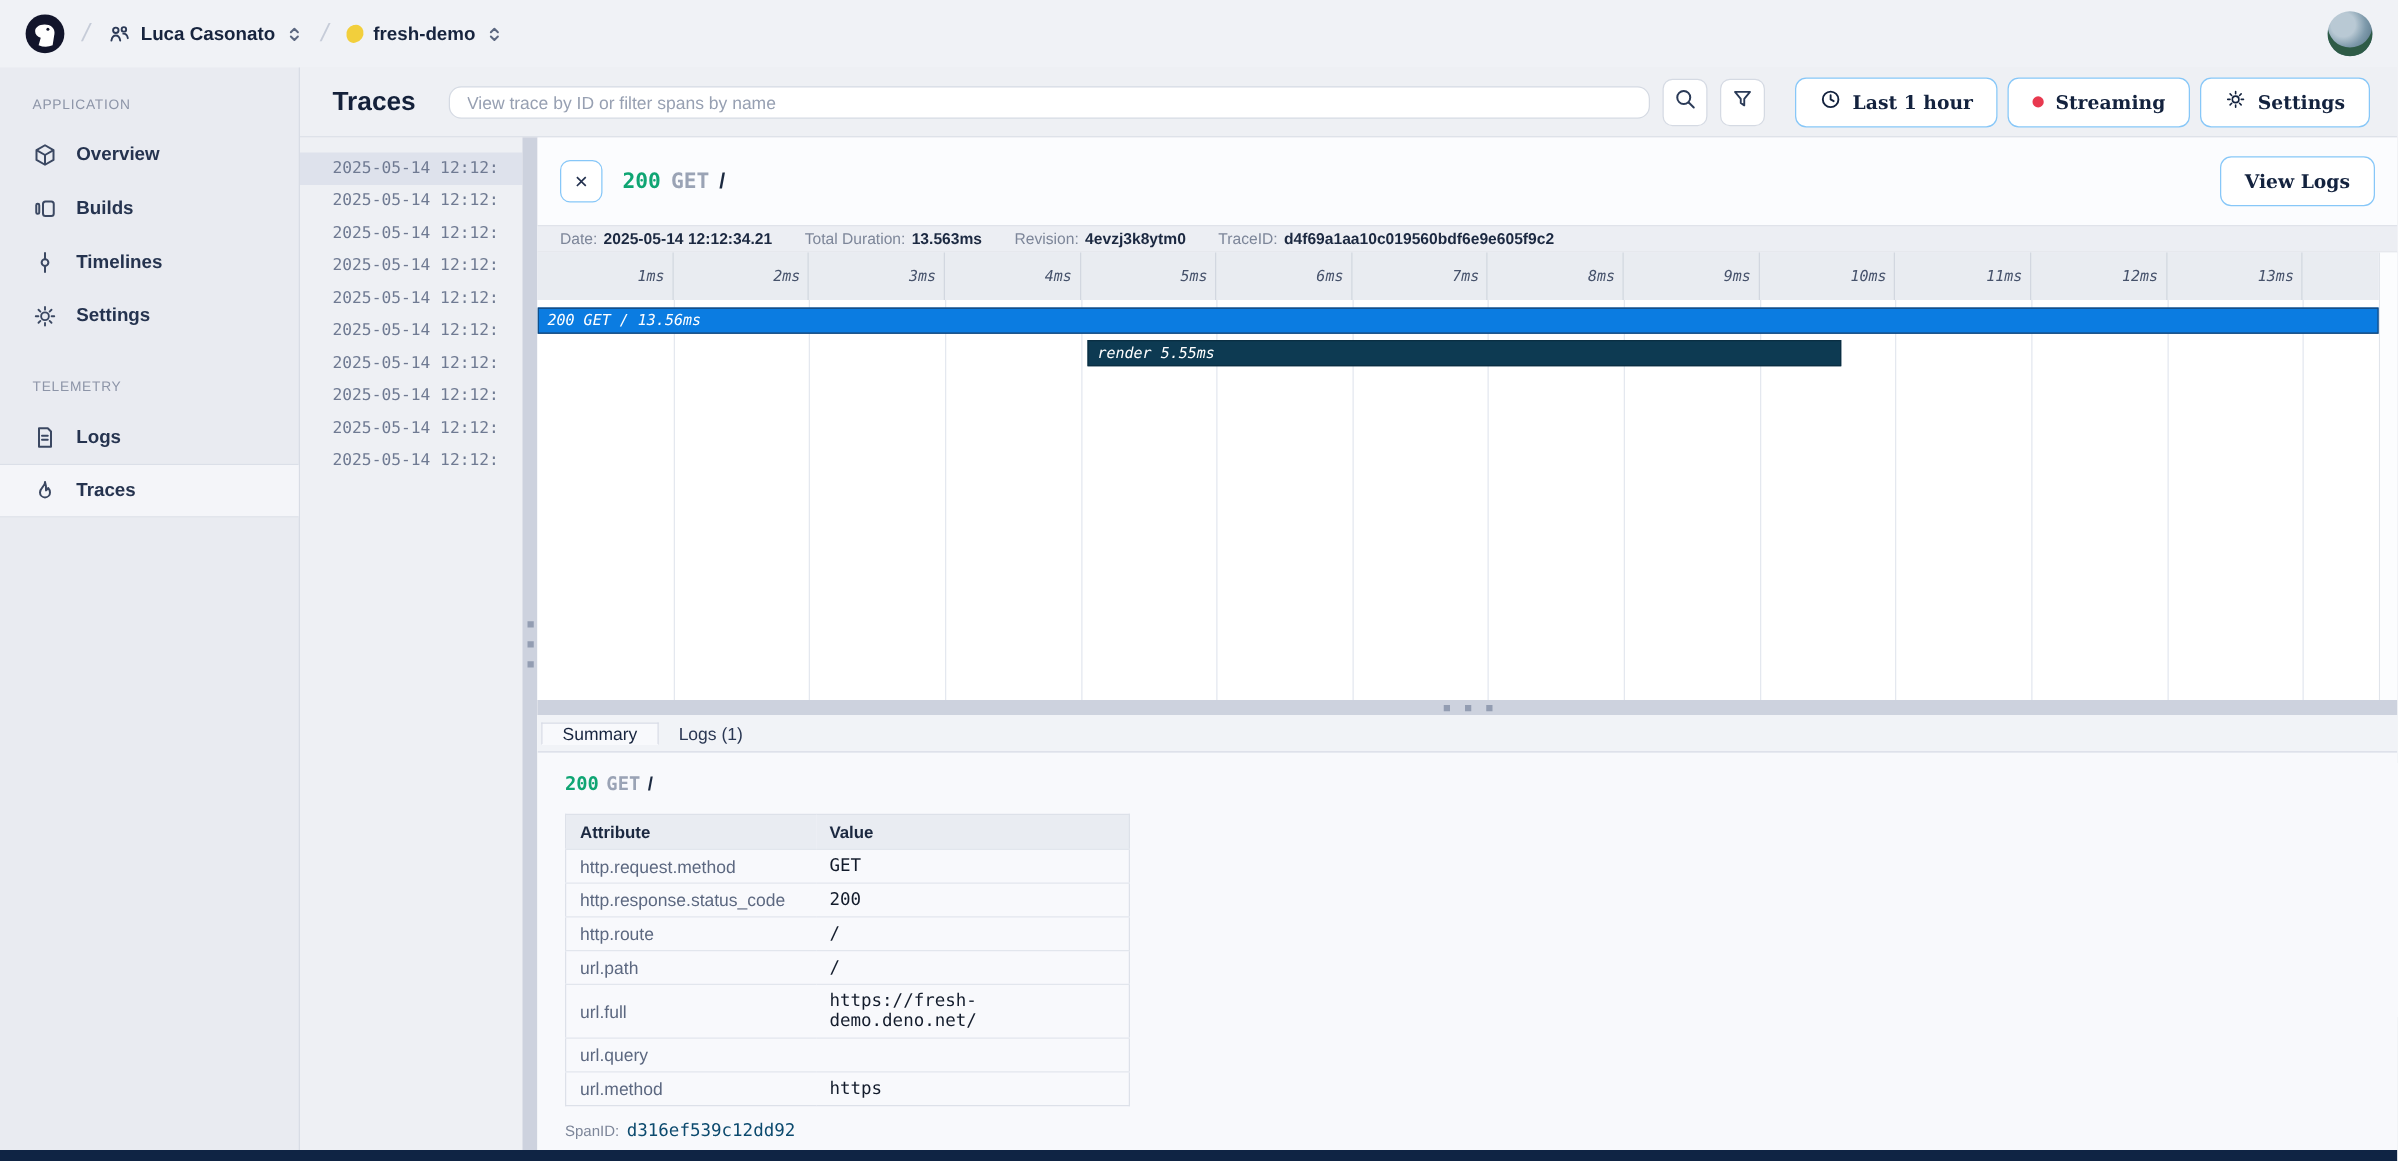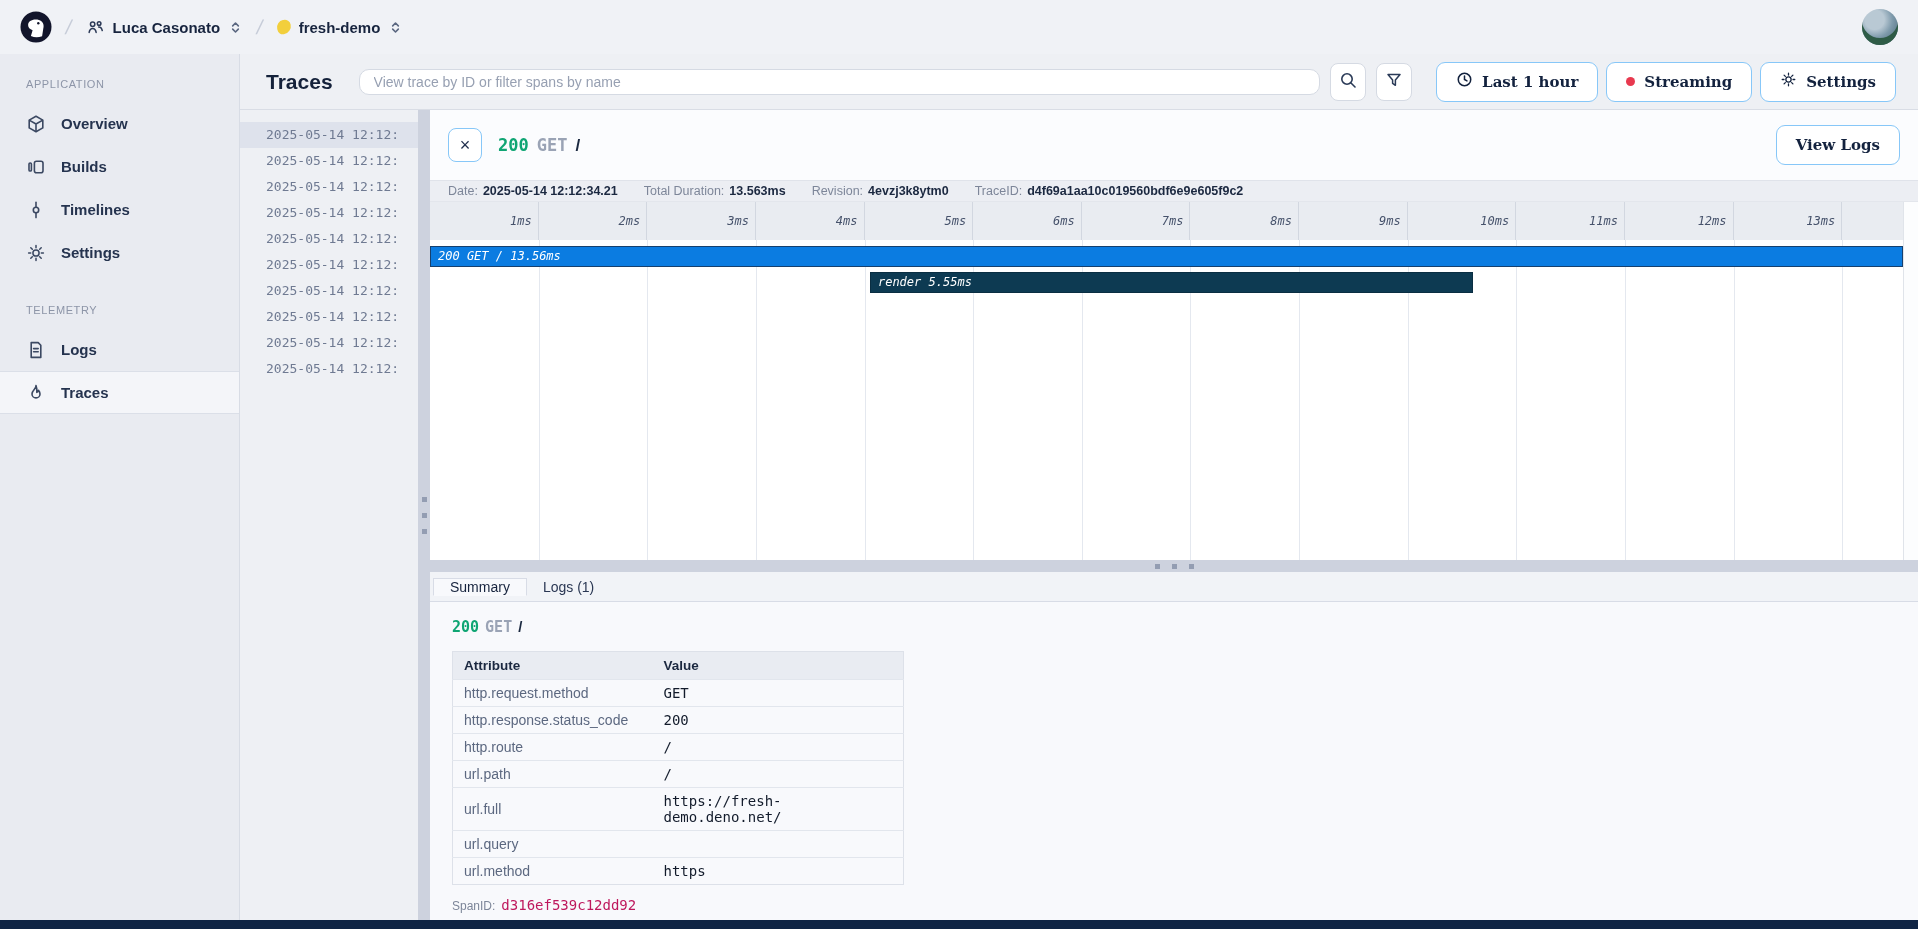--- a/index.html
+++ b/index.html
@@ -80,21 +80,21 @@
 
   .bottom-content { padding:16px 0 0 22px; overflow:hidden; }
   .mini-title { display:flex; align-items:baseline; gap:6px; font-family:"DejaVu Sans Mono",monospace; font-size:15px; font-weight:700; }
   .attr-table { margin-top:15px; width:452px; border-collapse:collapse; border:1px solid #dde1e9; font-size:14px; }
   .attr-table th { background:#e9ecf2; text-align:left; font-size:13.5px; font-weight:700; color:#1b2840; padding:6px 11px; }
   .attr-table td { padding:5px 11px; border-top:1px solid #e2e6ed; }
   td.attr { color:#5c6880; width:200px; }
   td.val { font-family:"DejaVu Sans Mono",monospace; color:#121b2b; }
   .spanid-line { margin-top:12px; display:flex; align-items:baseline; gap:6px; }
   .spanid-label { font-size:12px; color:#7d8699; }
-  .spanid-value { font-size:14px; font-family:"DejaVu Sans Mono",monospace; color:#be185d; }
+  .spanid-value { font-size:14px; font-family:"DejaVu Sans Mono",monospace; color:#0c4a6e; }
 
   .footer-bar { position:absolute; left:0; right:0; bottom:0; height:9px; background:#0f2444; }
 </style>
 </head>
 <body>
 
 <div class="app">
 
   <div class="topbar">
     <div class="logo">

